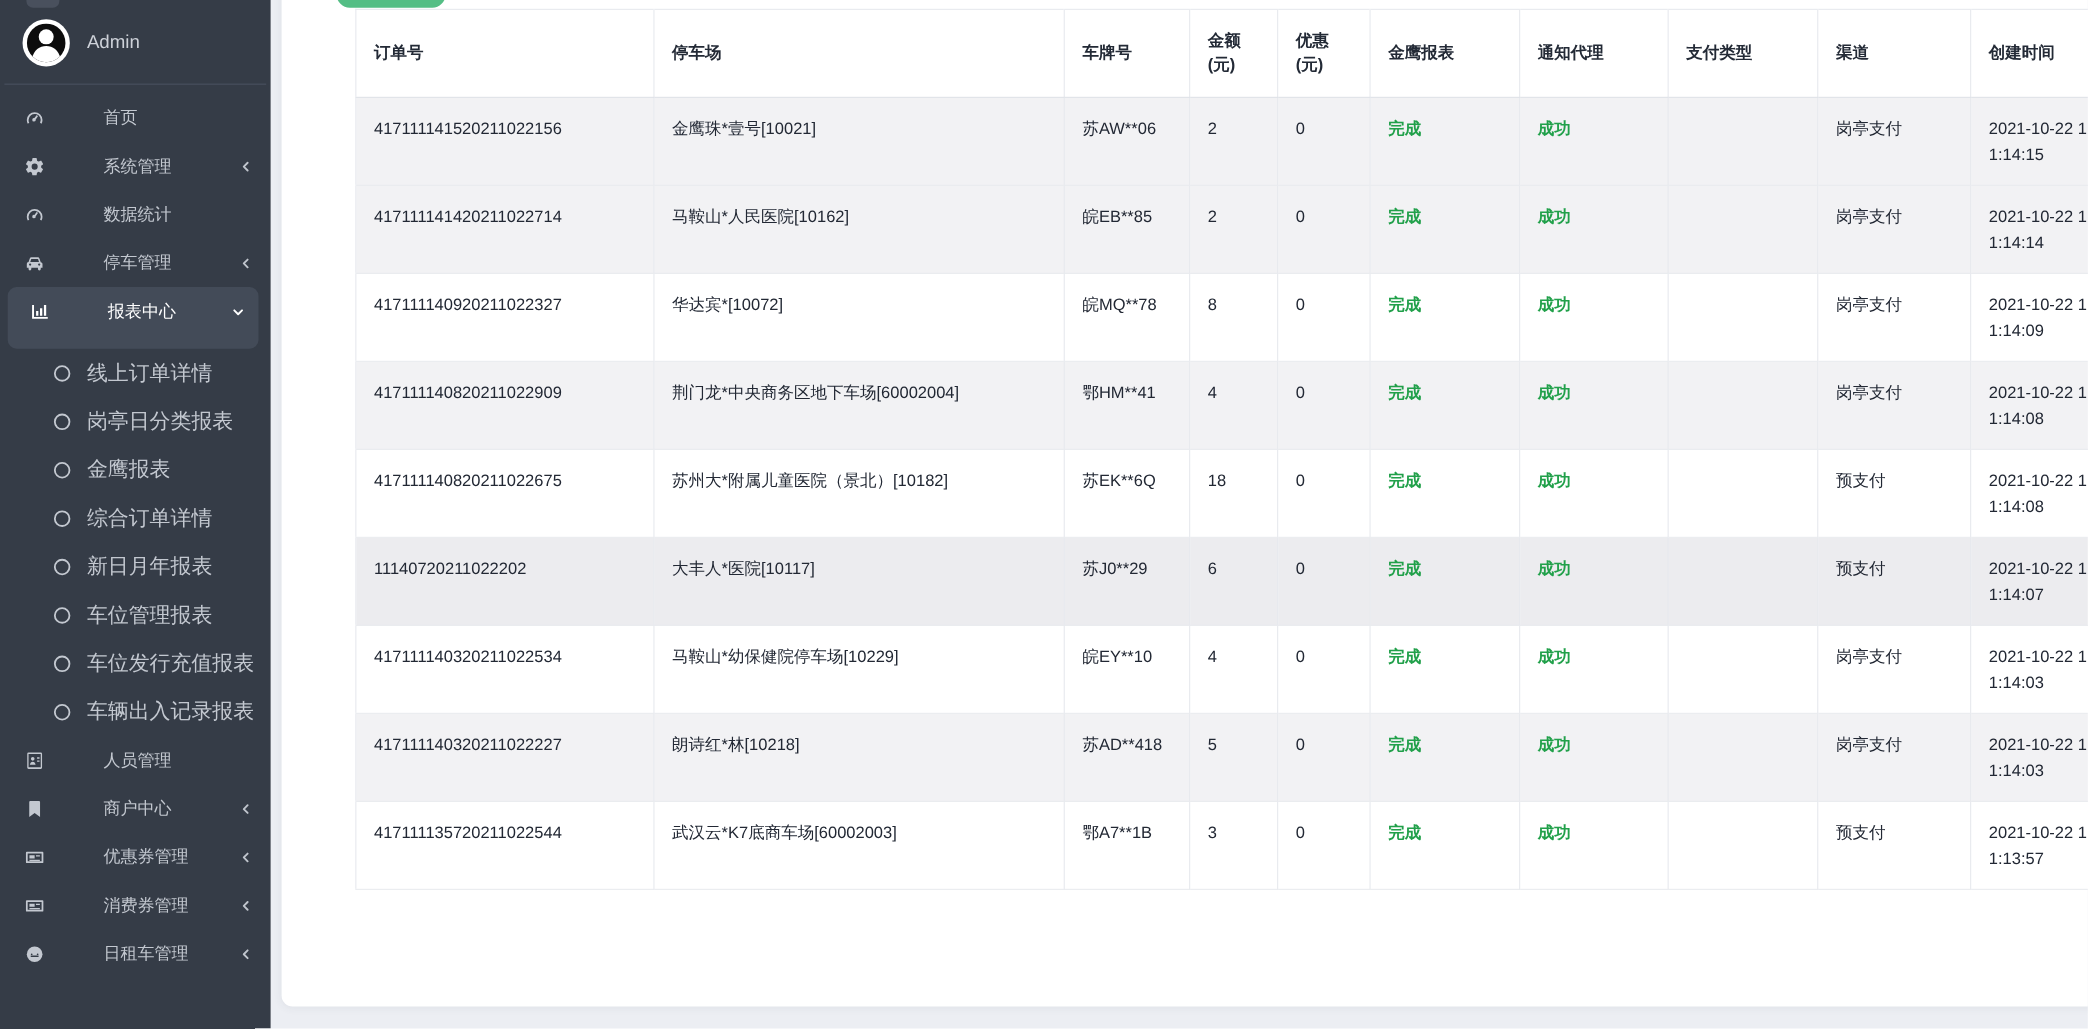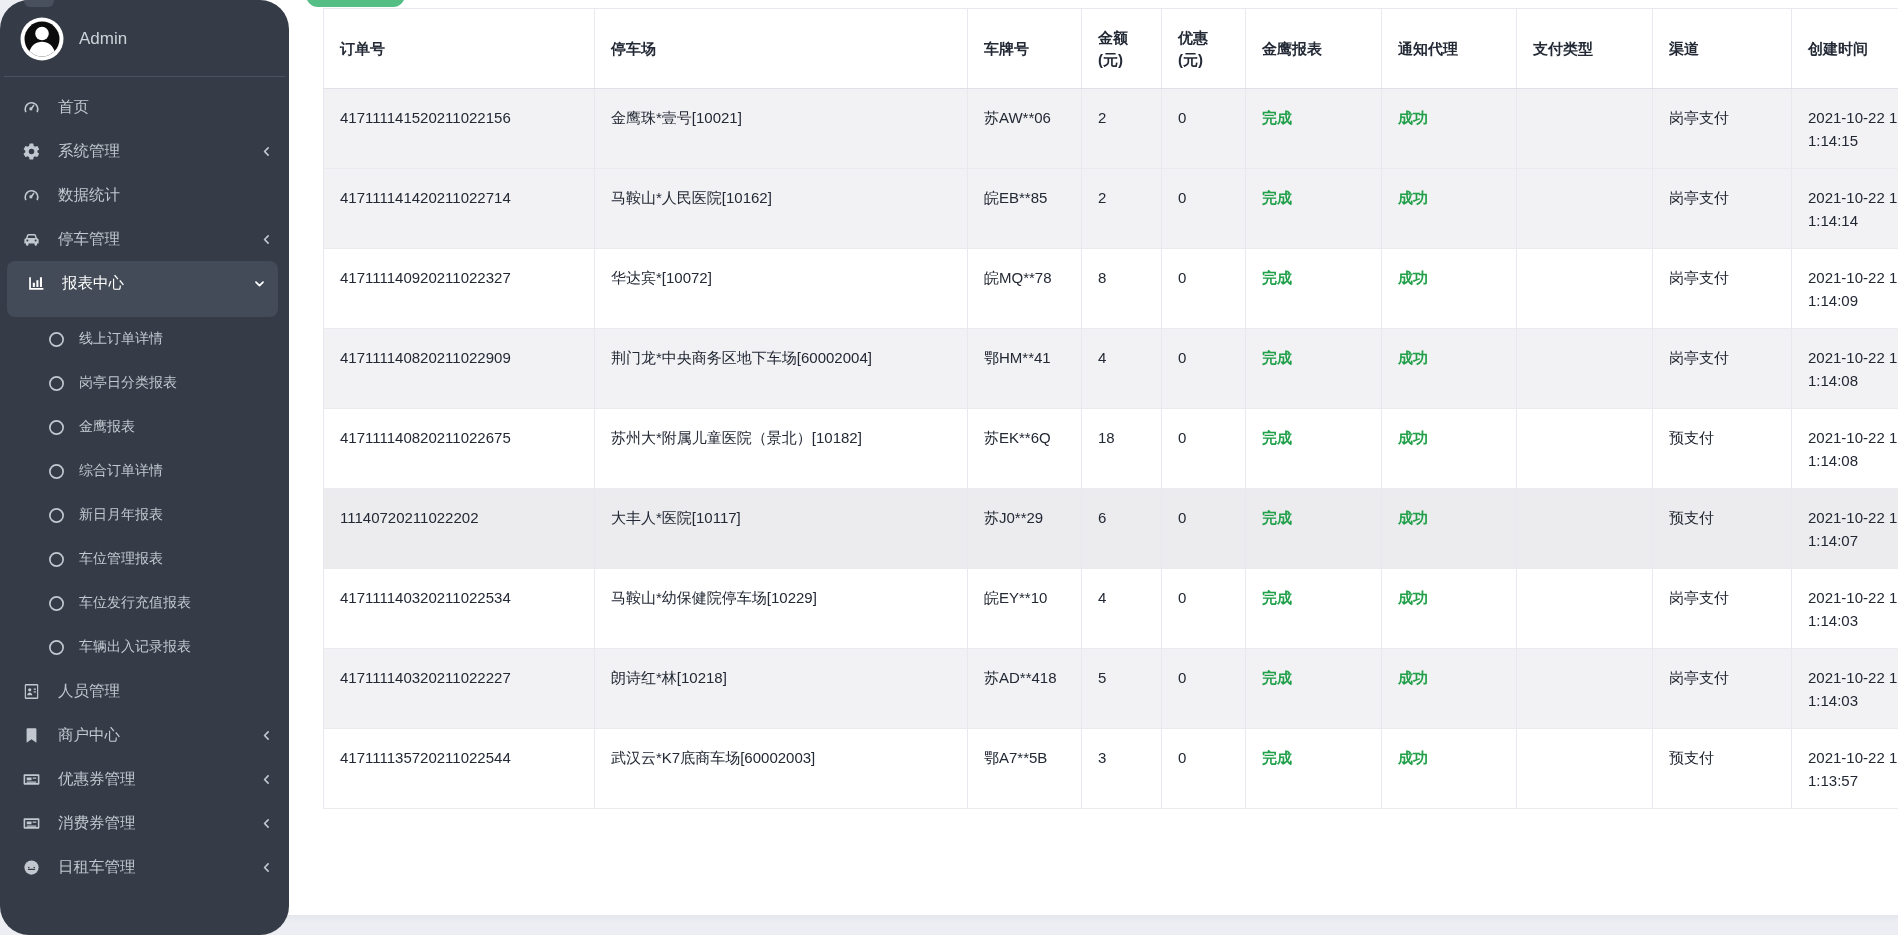--- a/index.html
+++ b/index.html
@@ -4,49 +4,49 @@
 <style>
   html,body{margin:0;padding:0;}
   body{
     position:relative;width:1898px;height:935px;overflow:hidden;
     background:#eceef3;
     font-family:"Liberation Sans","DejaVu Sans",sans-serif;
     -webkit-font-smoothing:antialiased;
   }
   
   .sidebar{
-    position:absolute;left:0;top:0;bottom:0;width:289px;
-    background:#353c47;color:#c3c8d0;z-index:5;overflow:hidden;border-radius:29px;
+    position:absolute;left:0;top:0;bottom:0;width:246px;
+    background:#353c47;color:#c3c8d0;z-index:5;overflow:hidden;
   }
   .brand-stub{
     position:absolute;left:24px;top:0;width:30px;height:7px;
     background:#49505d;border-radius:0 0 6px 6px;
   }
   .user-panel{display:flex;align-items:center;gap:15px;padding:12px 16px 12px 20px;height:62px;box-sizing:border-box;margin-top:8px;}
   .avatar{width:44px;height:44px;flex:0 0 44px;}
   .user-name{font-size:17px;color:#ced2d9;}
   .sb-divider{border-top:1px solid #4a5160;margin:6px 4px 6px 4px;}
   .nav{padding-top:2px;}
   .nav-item{
     position:relative;height:44px;display:flex;align-items:center;
-    padding:0 16px 0 20px;font-size:15.5px;color:#c3c8d0;cursor:pointer;white-space:nowrap;
+    padding:0 16px 0 20px;font-size:15.5px;color:#c3c8d0;cursor:pointer;white-space:nowrap;gap:36px;
   }
   .nav-item .ico{width:22px;height:20px;margin-right:16px;display:flex;align-items:center;justify-content:center;flex:0 0 22px;}
   .nav-item .ico svg{width:19px;height:19px;}
   .nav-item .lbl{flex:0 0 auto;}
   .chev{margin-left:auto;display:flex;align-items:center;color:#c0c5cd;}
   .chev svg{width:13px;height:13px;}
   .nav-item.active{
     background:#434b58;color:#fff;border-radius:8px;
     margin:0 11px 0 7px;padding:0 12px 12px 17px;
   }
   .nav-item.active .chev{color:#fff;}
   .sub-item{
     height:44px;display:flex;align-items:center;
-    padding-left:47px;font-size:14px;color:#c3c8d0;cursor:pointer;white-space:nowrap;
+    padding-left:47px;font-size:19px;color:#c3c8d0;cursor:pointer;white-space:nowrap;
   }
   .sub-item .circle{width:19px;height:19px;margin-right:13px;flex:0 0 19px;}
   .sub-item .circle svg{width:19px;height:19px;display:block;}
   
   .card{
     position:absolute;left:256px;top:-14px;right:-12px;bottom:20px;
     background:#fff;border-radius:10px;box-shadow:0 1px 8px rgba(60,64,78,.07);
   }
   .green-btn{
     position:absolute;left:50px;top:-5px;width:99px;height:26px;
@@ -404,21 +404,21 @@
             <td>0</td>
             <td class="green" style="color: rgb(33, 160, 74);">完成</td>
             <td class="green" style="color: rgb(33, 160, 74);">成功</td>
             <td></td>
             <td>岗亭支付</td>
             <td>2021-10-22 11:14:03</td>
           </tr>
           <tr>
             <td>417111135720211022544</td>
             <td>武汉云*K7底商车场[60002003]</td>
-            <td>鄂A7**5B</td>
+            <td>鄂A7**1B</td>
             <td>3</td>
             <td>0</td>
             <td class="green" style="color: rgb(33, 160, 74);">完成</td>
             <td class="green" style="color: rgb(33, 160, 74);">成功</td>
             <td></td>
             <td>预支付</td>
             <td>2021-10-22 11:13:57</td>
           </tr>
         </tbody>
     </table>

